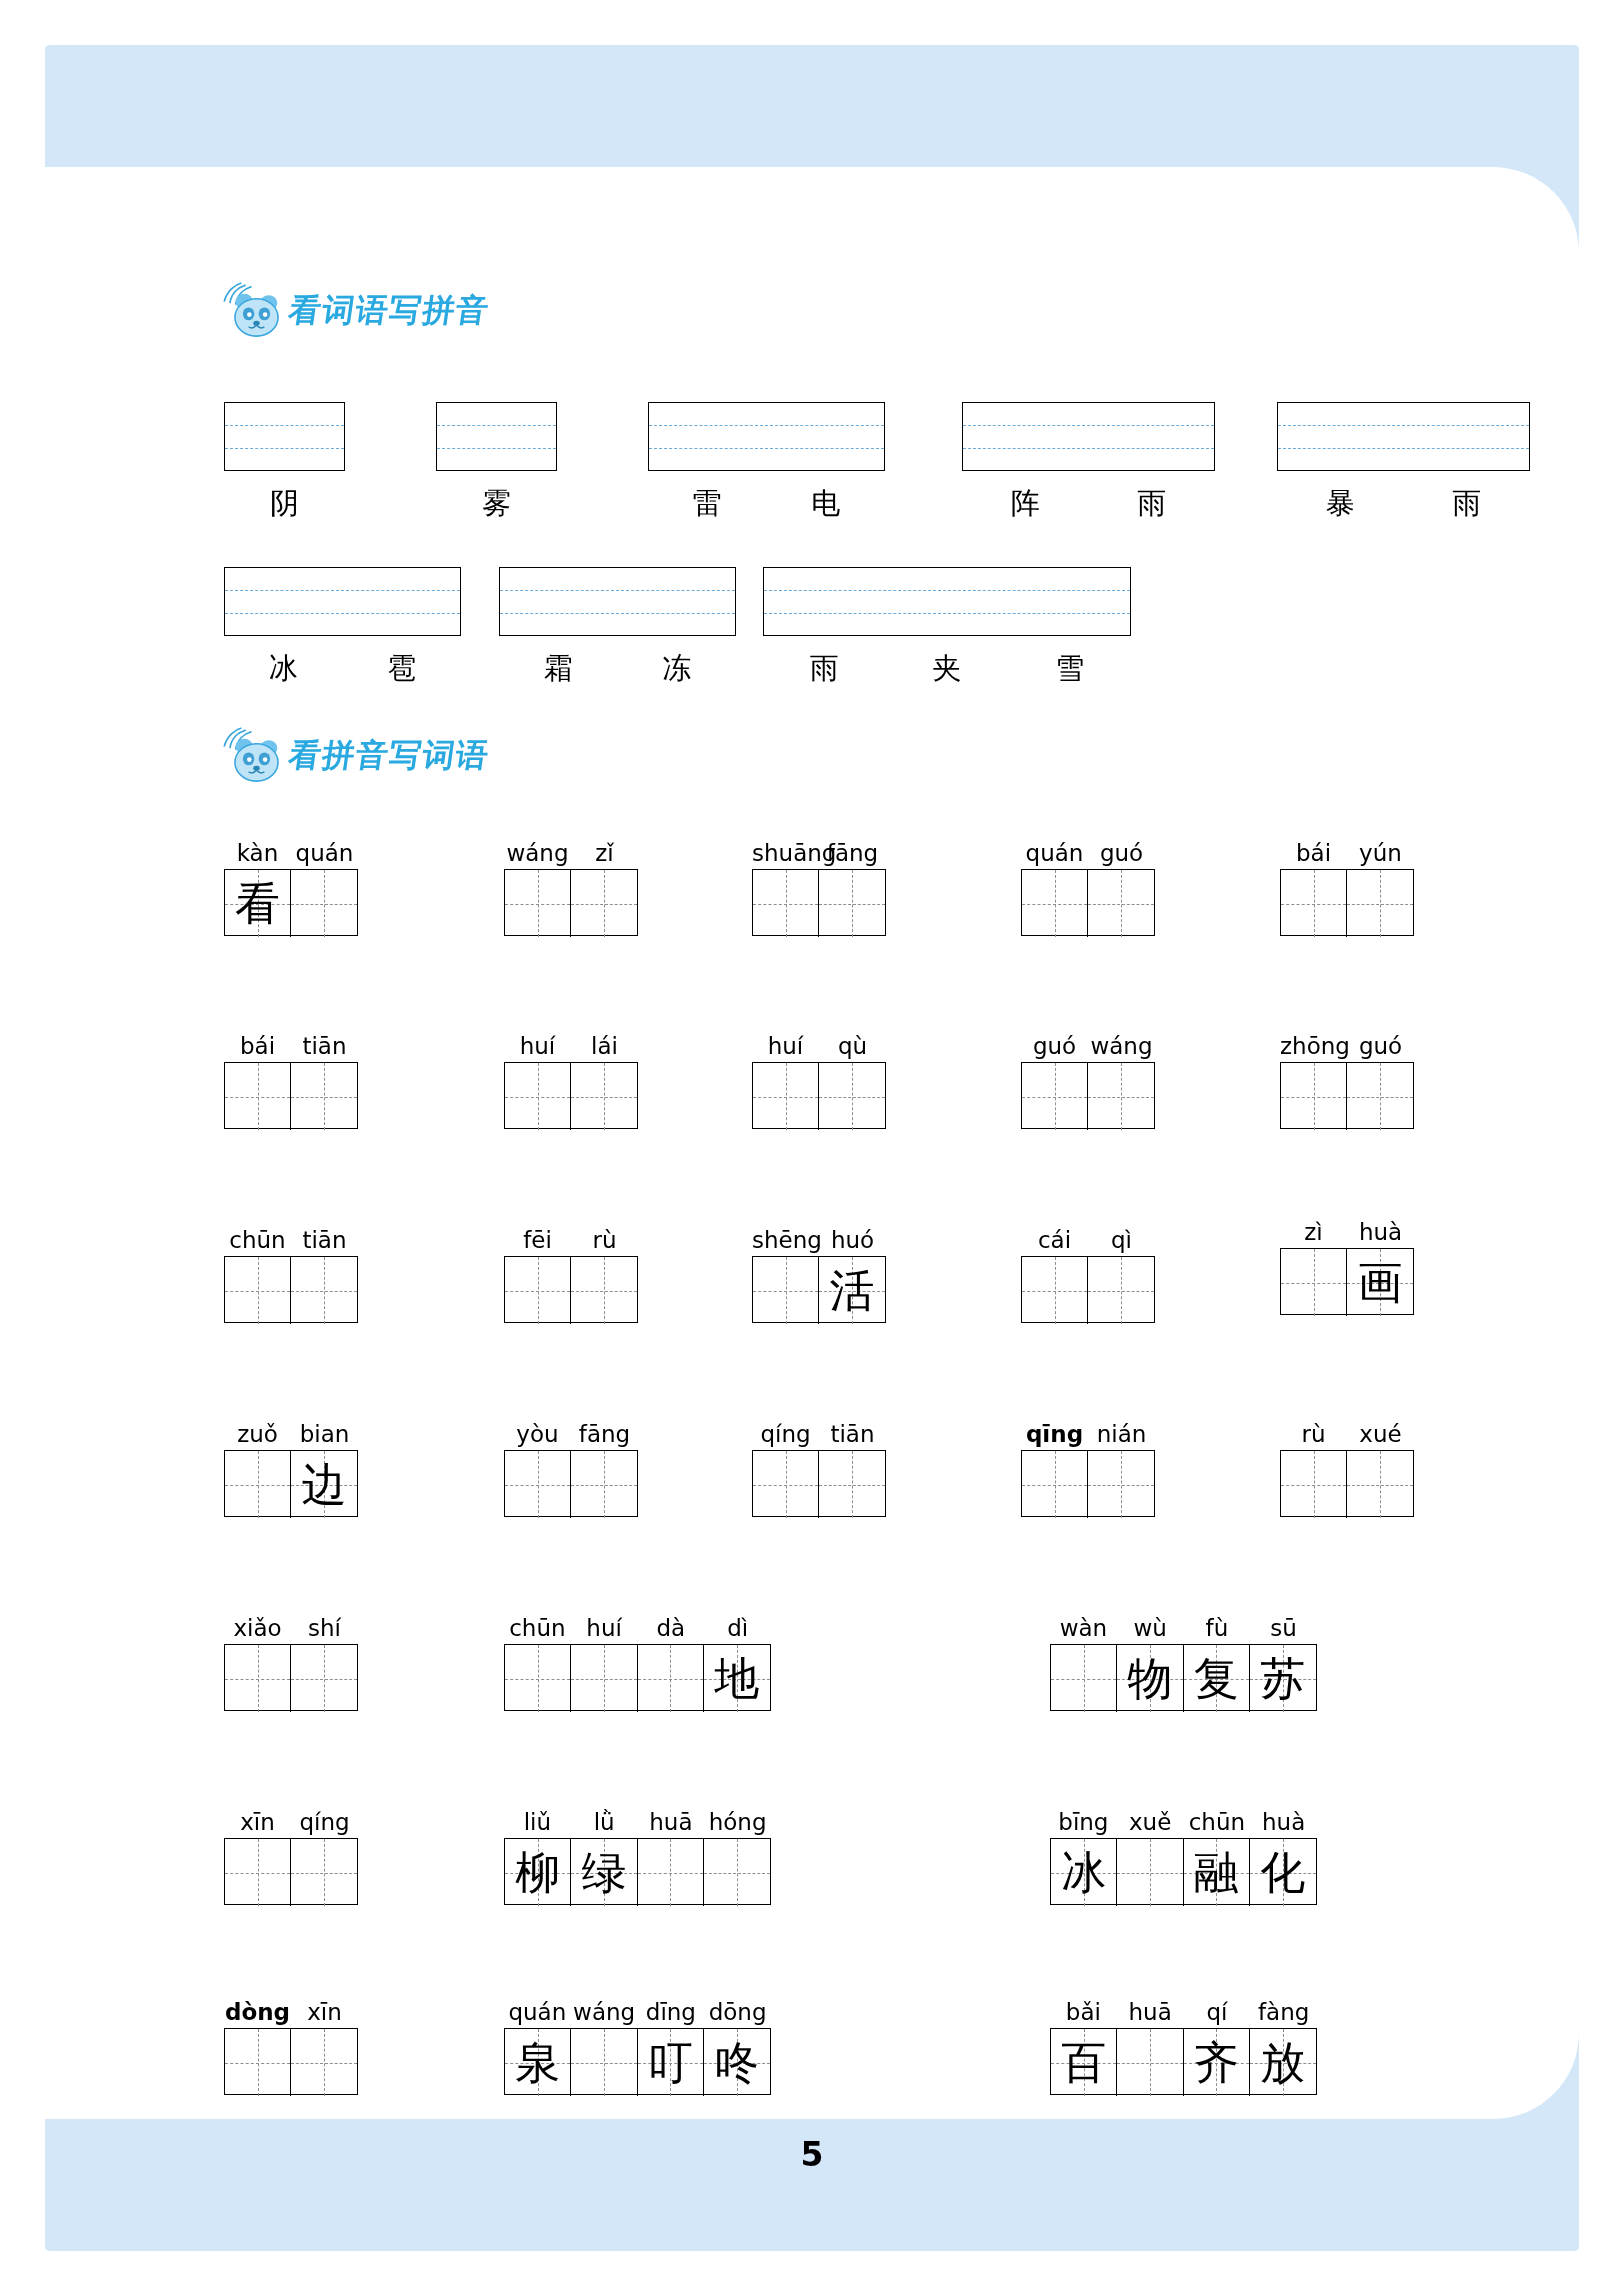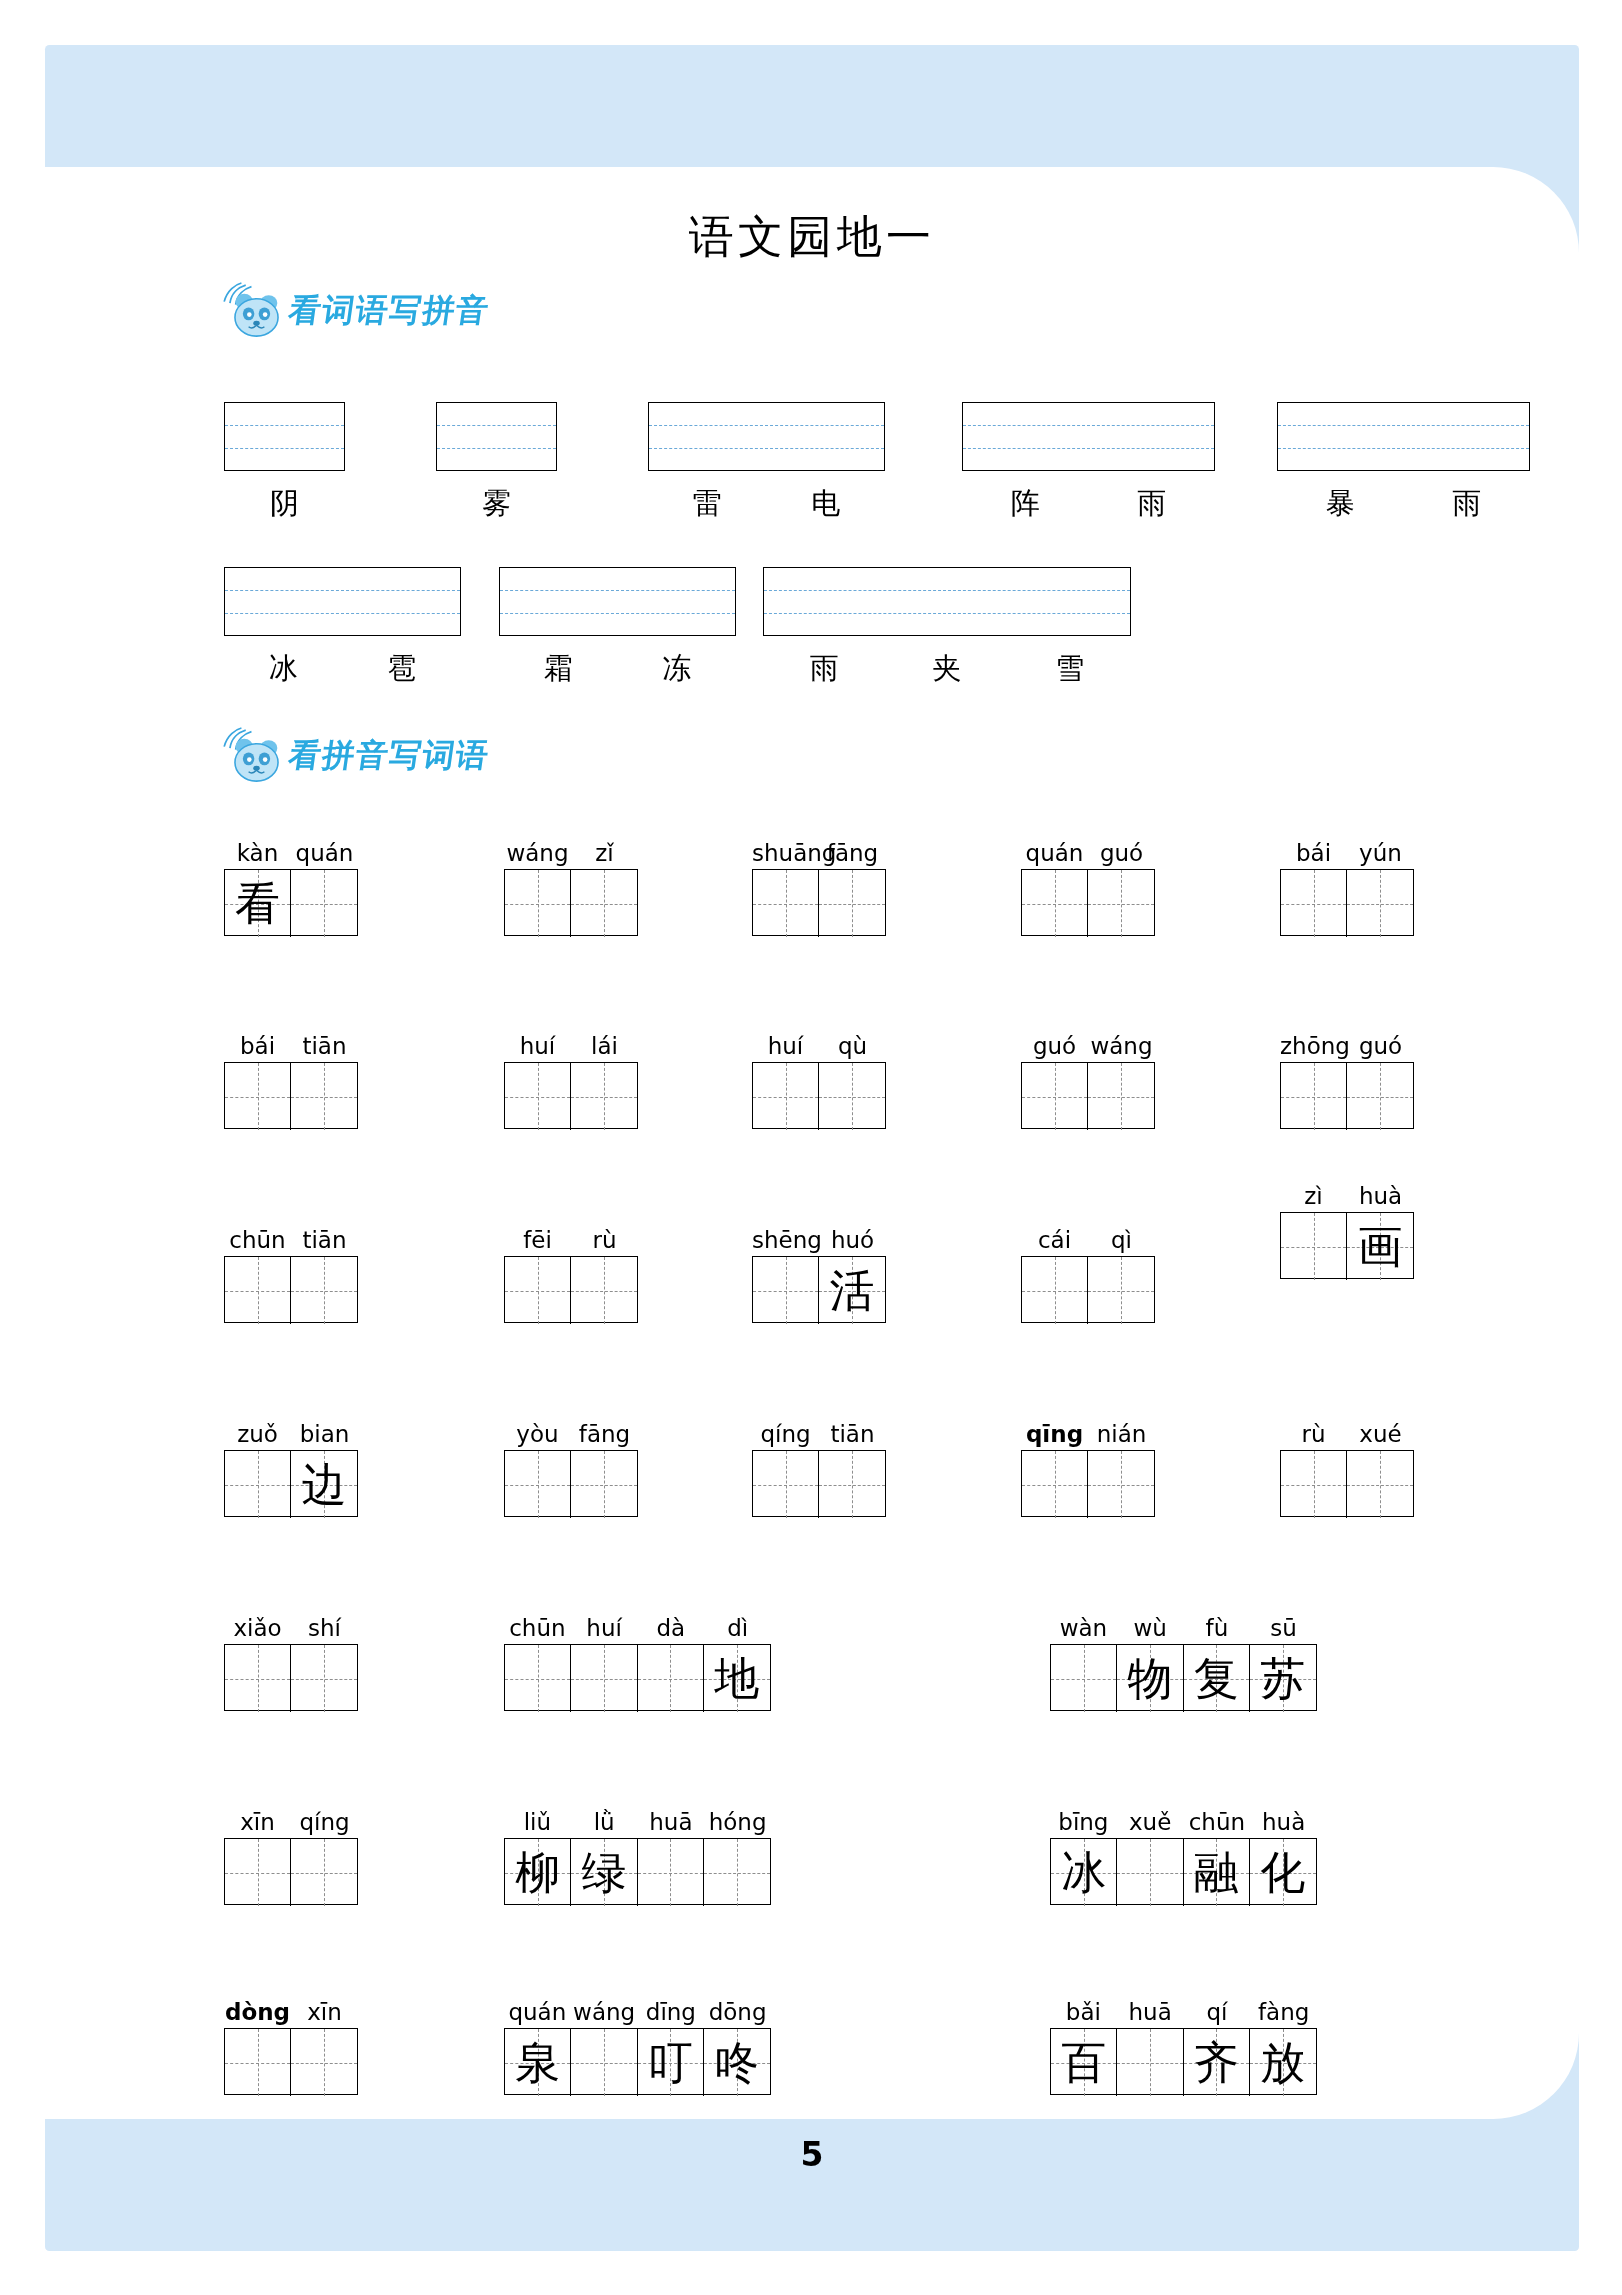--- a/index.html
+++ b/index.html
@@ -172,21 +172,20 @@
 </style>
 </head>
 <body>
 
 <div class="page-bg">
   <div class="blue-frame"></div>
   <div class="white-sheet"></div>
 </div>
 
 <div id="content-root" style="position:absolute;left:45px;top:0;width:1534px;height:2295px;">
-  <div class="doc-title">语文园地一</div>
   <div id="dynamic">
       <div class="section-header" style="left: 172px; top: 280px;">
         <span class="panda-icon">
           <svg width="79" height="62" viewBox="0 0 110 86" xmlns="http://www.w3.org/2000/svg">
     <g fill="none" stroke="#3aa6df" stroke-width="2.4">
       <path d="M10 30 C14 14, 26 6, 34 4"></path>
       <path d="M18 32 C20 18, 30 10, 40 7"></path>
       <path d="M26 34 C28 20, 38 12, 48 9"></path>
     </g>
     <ellipse cx="38" cy="30" rx="12" ry="11" fill="#6fc3ec"></ellipse>
@@ -521,21 +520,21 @@
           <div class="tz-cell" style="width: 67px; height: 67px;">
             <span class="vdash"></span>
             <span class="hdash"></span>
           </div>
           <div class="tz-cell" style="width: 67px; height: 67px;">
             <span class="vdash"></span>
             <span class="hdash"></span>
           </div>
         </div>
       </div>
-      <div class="word-block" style="left: 1235px; top: 1176px; width: 134px;">
+      <div class="word-block" style="left: 1235px; top: 1212px; width: 134px;">
         <div class="py-row">
           <div class="py-cell" style="width: 67px;">zì</div>
           <div class="py-cell" style="width: 67px;">huà</div>
         </div>
         <div class="grid-row" style="height: 67px;">
           <div class="tz-cell" style="width: 67px; height: 67px;">
             <span class="vdash"></span>
             <span class="hdash"></span>
           </div>
           <div class="tz-cell" style="width: 67px; height: 67px;">

